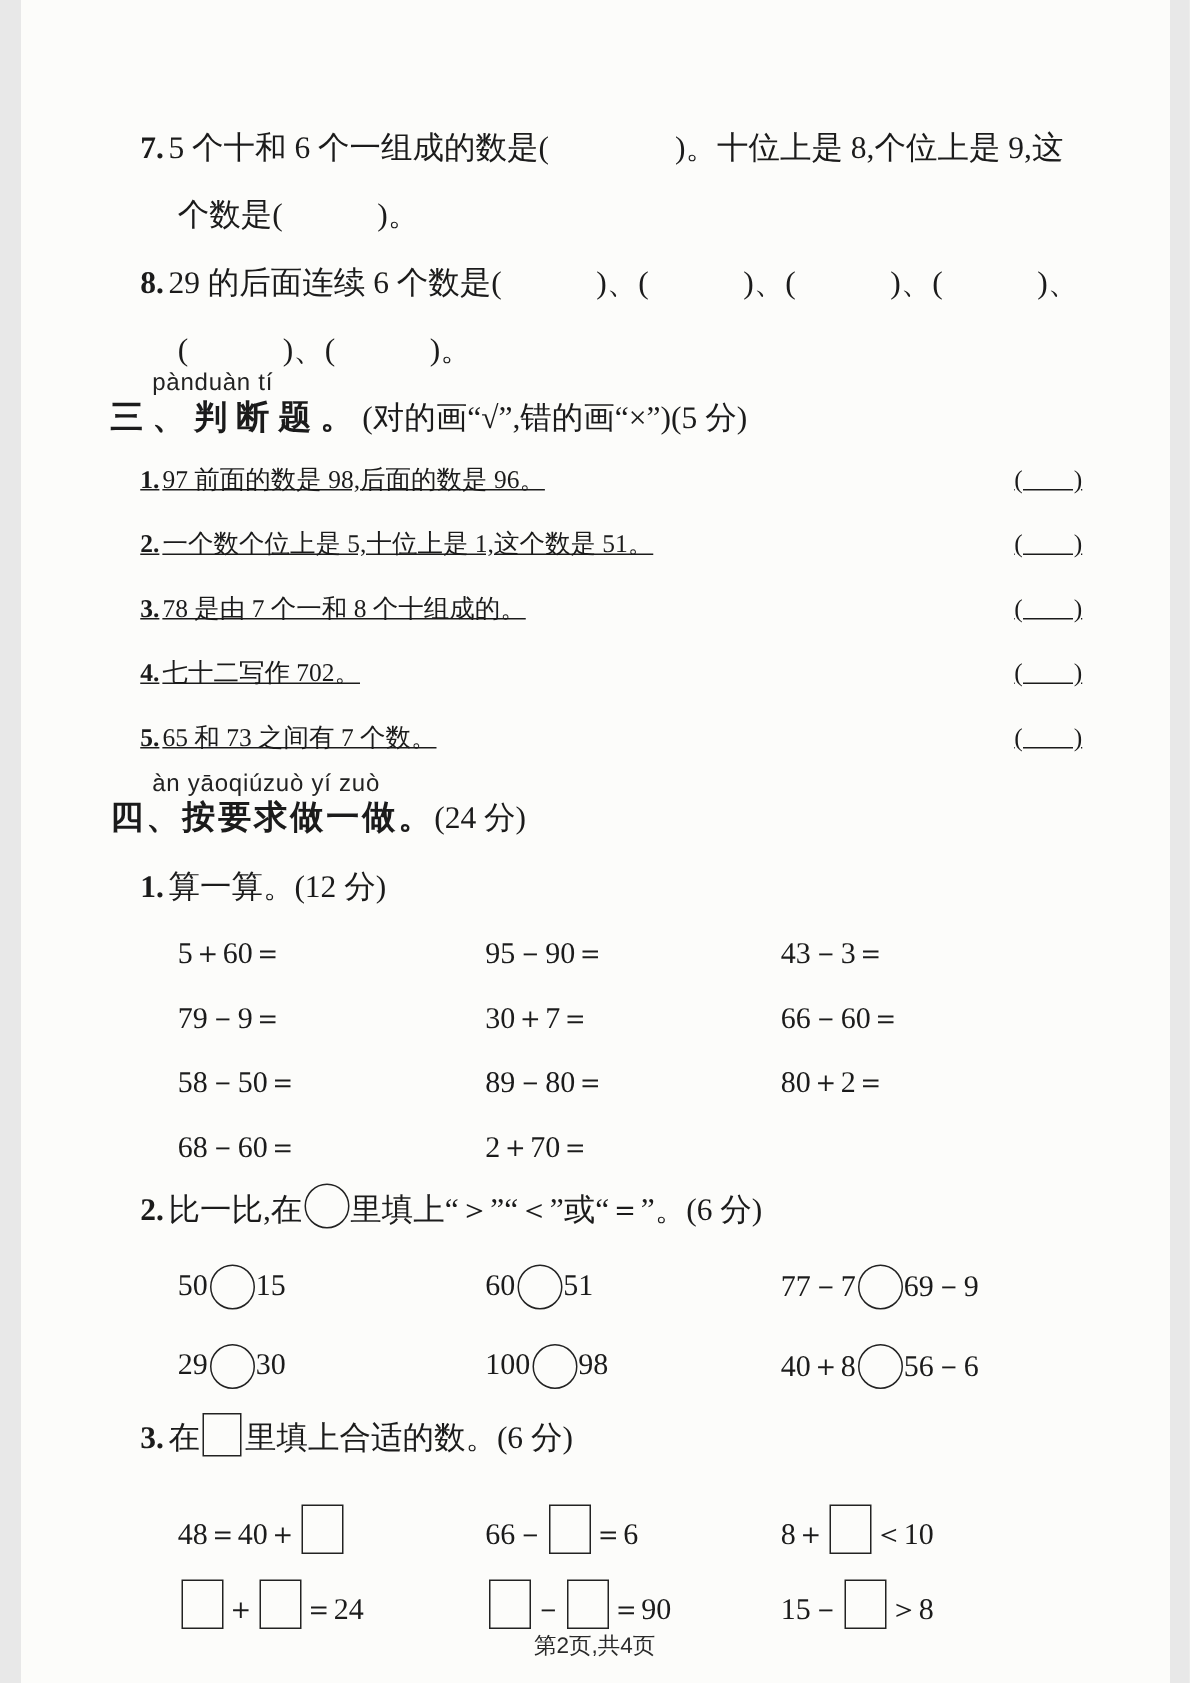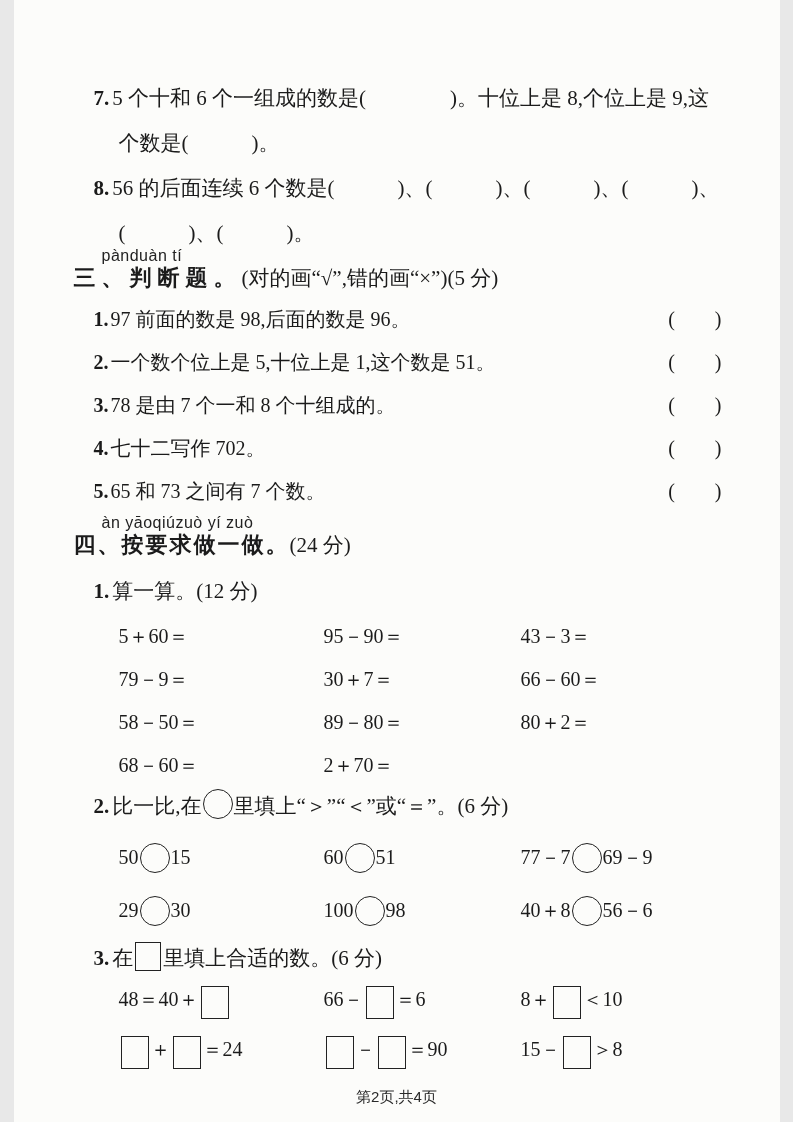--- a/index.html
+++ b/index.html
@@ -25,34 +25,34 @@
     font-size:16px;letter-spacing:.5px;color:#222;
   }
   .sec-head{font-size:21px;line-height:30px;white-space:nowrap;}
   .sec-title{font-size:22px;font-weight:bold;}
   .sec-title.sp-wide{letter-spacing:6px;}
   .sec-title.sp-narrow{letter-spacing:2px;}
   .sec-note{font-size:21px;}
   
   .tf-row{
     display:flex;justify-content:space-between;align-items:baseline;
-    font-size:20px;line-height:43px;padding-left:20px;white-space:nowrap;
+    font-size:17px;line-height:43px;padding-left:20px;white-space:nowrap;text-decoration:underline;
   }
   .tf-left .qnum{margin-right:2px;}
   .tf-answer{padding-right:2px;}
   
   .sub-head{font-size:21px;line-height:34px;padding-left:20px;white-space:nowrap;}
   
   .grid3{
     display:grid;grid-template-columns:205px 197px 1fr;
     margin-left:45px;font-size:20px;
   }
   .grid3.calc .cell{line-height:43px;}
   .grid3.cmp .cell{height:53px;display:flex;align-items:center;}
-  .grid3.boxes .cell{height:50px;display:flex;align-items:flex-start;}
+  .grid3.boxes .cell{height:50px;display:flex;align-items:flex-end;}
   .cell{white-space:nowrap;}
   
   .circle{
     display:inline-block;width:28px;height:28px;
     border:1.6px solid #222;border-radius:50%;
     vertical-align:-7px;margin:0 1px;
   }
   .sq{
     display:inline-block;width:26px;height:31px;
     border:1.6px solid #222;
@@ -72,21 +72,21 @@
 <body>
 
 <div class="sheet">
 
   <div class="abs" style="top:76px">
     <div class="qline first"><span class="qnum">7.</span><span>5 个十和 6 个一组成的数是(　　　　)。十位上是 8,个位上是 9,这</span></div>
     <div class="qline cont">个数是(　　　)。</div>
   </div>
 
   <div class="abs" style="top:166px">
-    <div class="qline first"><span class="qnum">8.</span><span>56 的后面连续 6 个数是(　　　)、(　　　)、(　　　)、(　　　)、</span></div>
+    <div class="qline first"><span class="qnum">8.</span><span>29 的后面连续 6 个数是(　　　)、(　　　)、(　　　)、(　　　)、</span></div>
     <div class="qline cont">(　　　)、(　　　)。</div>
   </div>
 
   <div class="pinyin" style="top:247px">pànduàn tí</div>
   <div class="abs sec-head" style="top:263px"><span class="sec-title sp-wide">三、判断题。</span><span class="sec-note">(对的画“√”,错的画“×”)(5 分)</span></div>
 
   <div class="abs" style="top:298px">
     <div class="tf-row">
       <span class="tf-left"><span class="qnum">1.</span><span>97 前面的数是 98,后面的数是 96。</span></span>
       <span class="tf-answer">(　　)</span>

